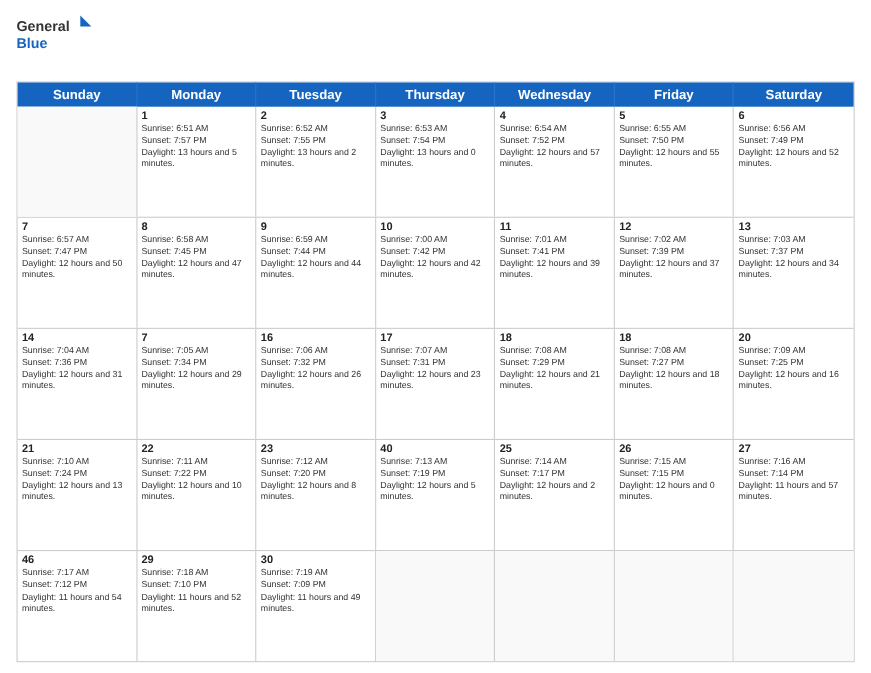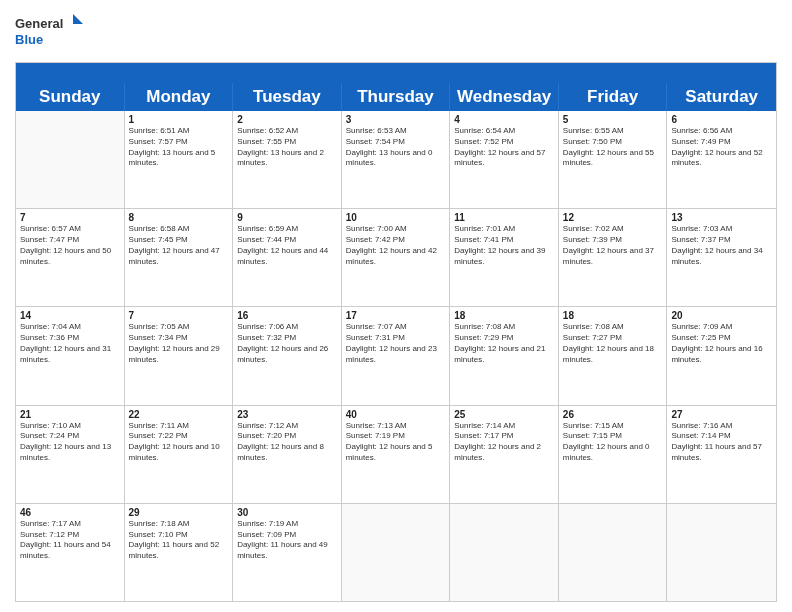--- a/index.html
+++ b/index.html
@@ -14,21 +14,21 @@
       width: 792px;
       height: 612px;
       padding: 10px 15px;
       display: flex;
       flex-direction: column;
     }
     .header {
       display: flex;
       justify-content: space-between;
       align-items: flex-end;
-      margin-bottom: 12px;
+      margin-bottom: 24px;
     }
     .logo {
       display: flex;
       align-items: center;
       font-size: 18px;
       font-weight: bold;
     }
     .title-block {
       text-align: right;
     }
@@ -47,26 +47,25 @@
       flex-direction: column;
       border: 1px solid #ccc;
     }
     .cal-header-row {
       display: grid;
       grid-template-columns: repeat(7, 1fr);
       background: #1565c0;
     }
     .cal-header-cell {
       color: #fff;
-      font-size: 17px;
+      font-size: 12px;
       font-weight: bold;
       padding: 4px 4px;
       text-align: center;
       border-right: 1px solid #2575d0;
-      margin-top: 20px;
     }
     .cal-header-cell:last-child {
       border-right: none;
     }
     .cal-body {
       flex: 1;
       display: flex;
       flex-direction: column;
     }
     .cal-row {

